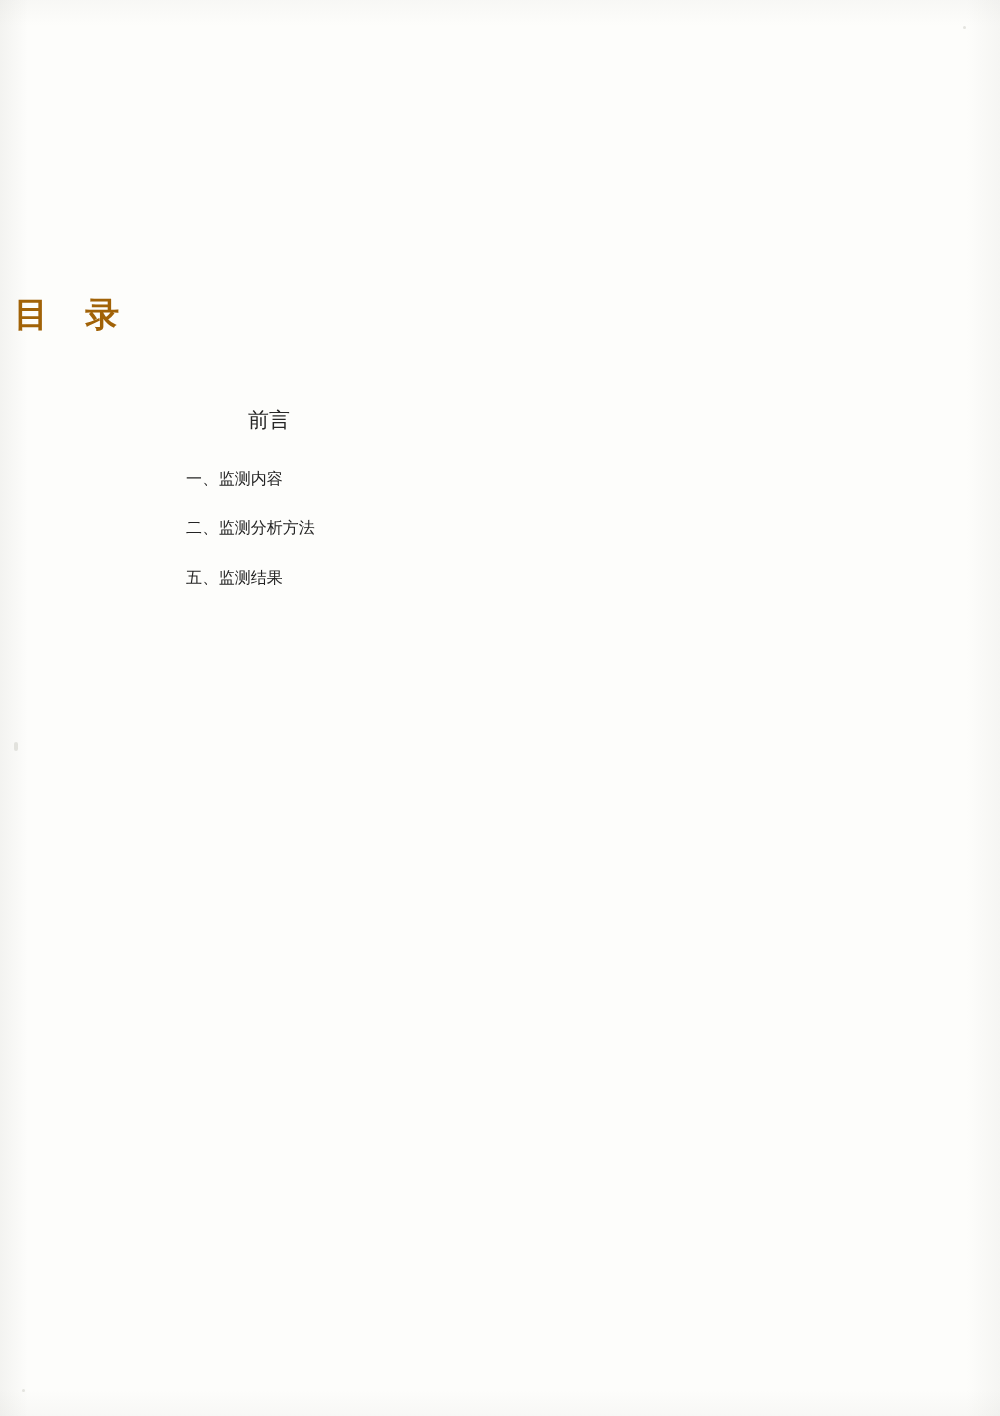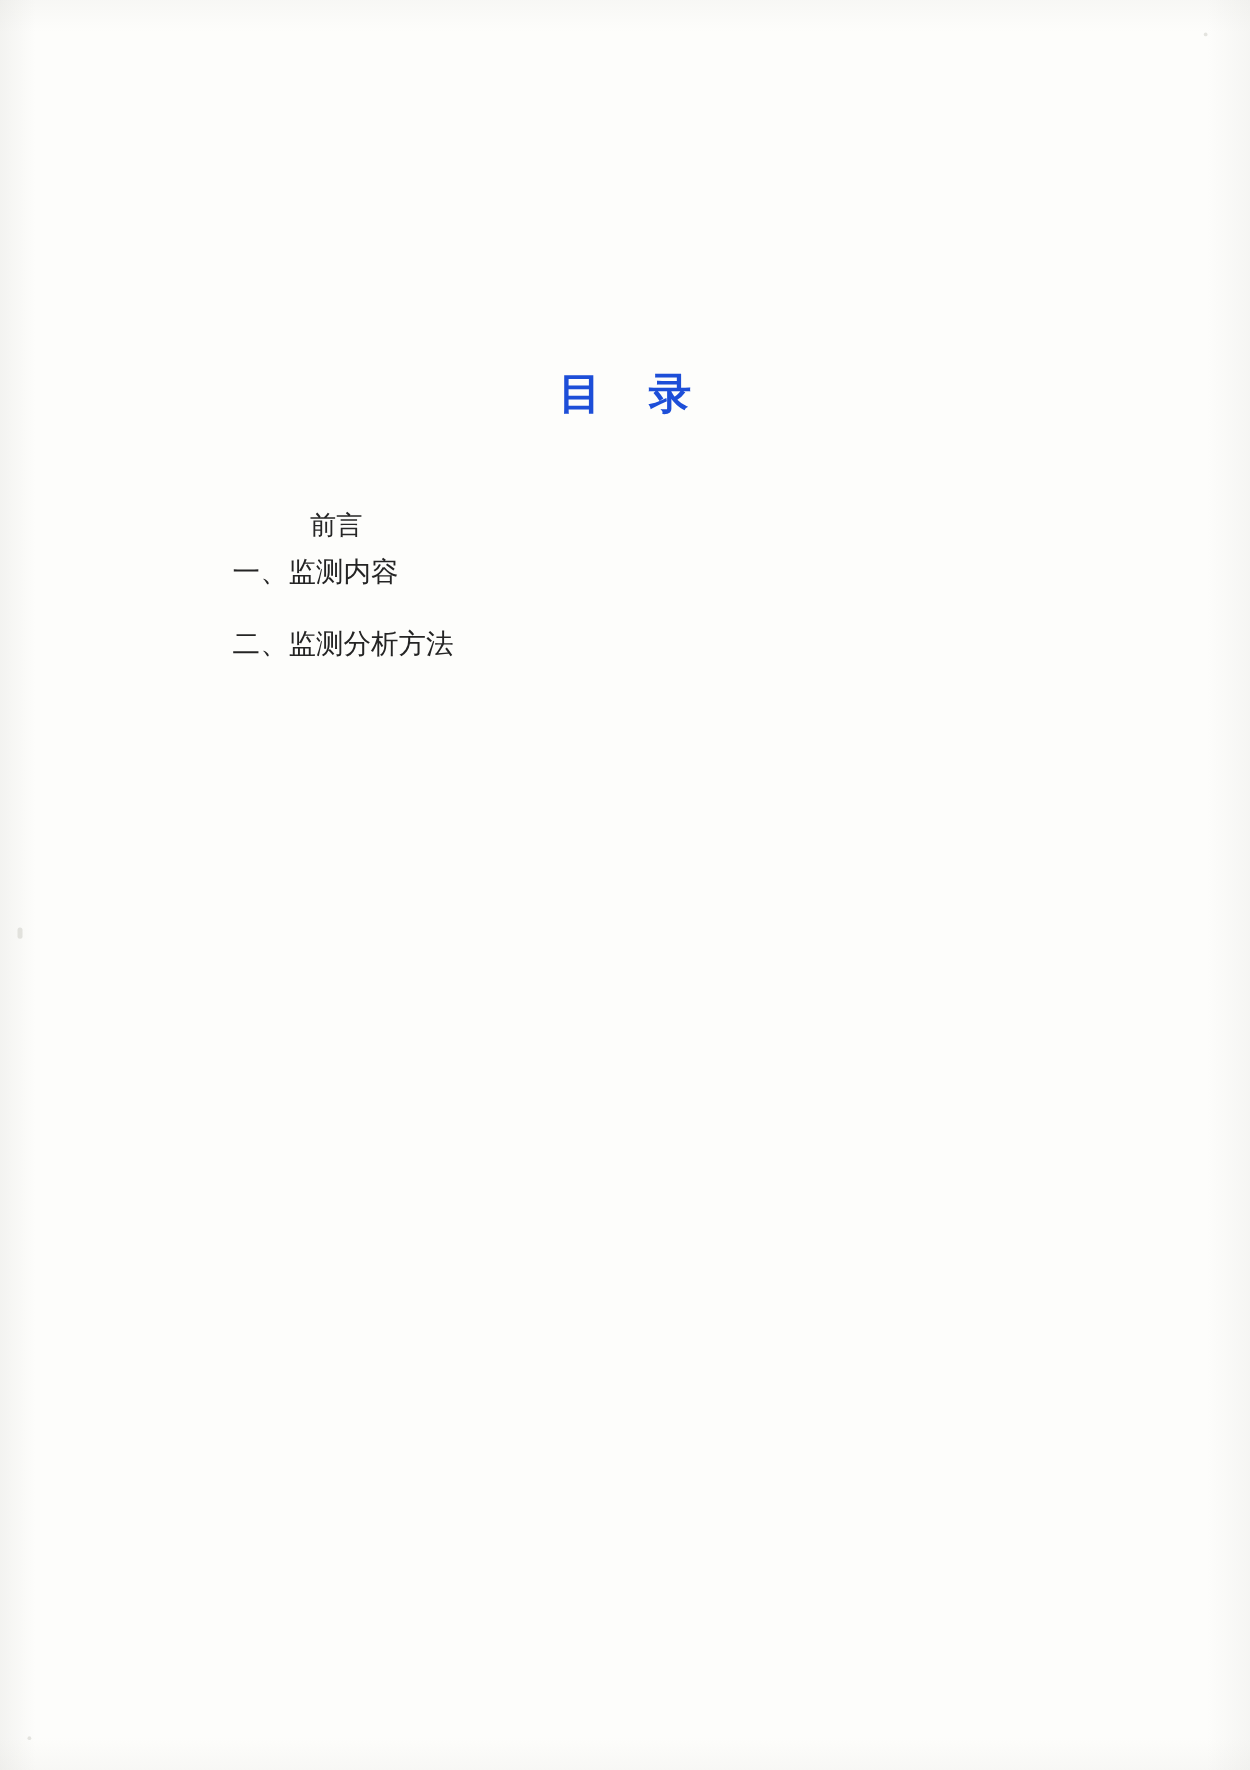--- a/index.html
+++ b/index.html
@@ -35,44 +35,44 @@
     border-radius: 50%;
     opacity: 0.55;
     pointer-events: none;
   }
 
   .doc-title {
     position: absolute;
     top: 292px;
     left: 0;
     width: 100%;
-    text-align: center;
+    text-align: left;
     font-size: 34px;
     letter-spacing: 0.42em;
     text-indent: 0.42em;
     font-weight: 700;
-    color: #1d4ed8;
-    font-family: Liberation Sans, sans-serif;
+    color: #a16207;
+    font-family: Liberation Serif, serif;
   }
 
   .toc {
     position: absolute;
     top: 408px;
     left: 186px;
     width: 640px;
   }
   .toc-preface {
     padding-left: 62px;
     font-size: 21px;
     line-height: 1.2;
-    margin-bottom: 12px;
+    margin-bottom: 36px;
     color: #262626;
   }
   .toc-entry {
-    font-size: 22px;
+    font-size: 16px;
     line-height: 1.2;
     margin-bottom: 30px;
     color: #242424;
     white-space: nowrap;
   }
   .toc-entry .num {
     letter-spacing: 0.02em;
   }
 </style>
 </head>
@@ -93,17 +93,20 @@
     <div class="toc-entry">
       <span class="num">一、</span><span>监测内容</span>
     </div>
 
     <div class="toc-entry">
       <span class="num">二、</span><span>监测分析方法</span>
     </div>
 
 
 
+    <div class="toc-entry">
+      <span class="num">五、</span><span>监测结果</span>
+    </div>
 
 
   </div>
 
 </div>
 
 </body></html>

